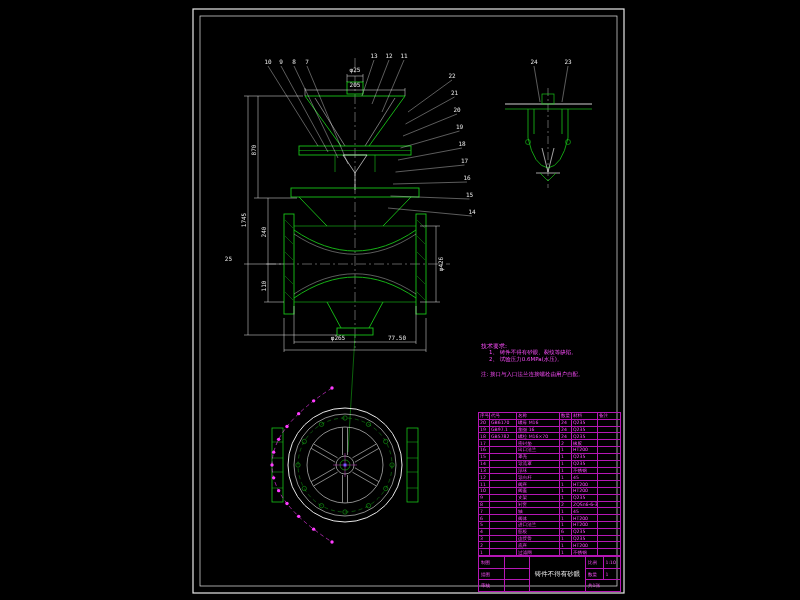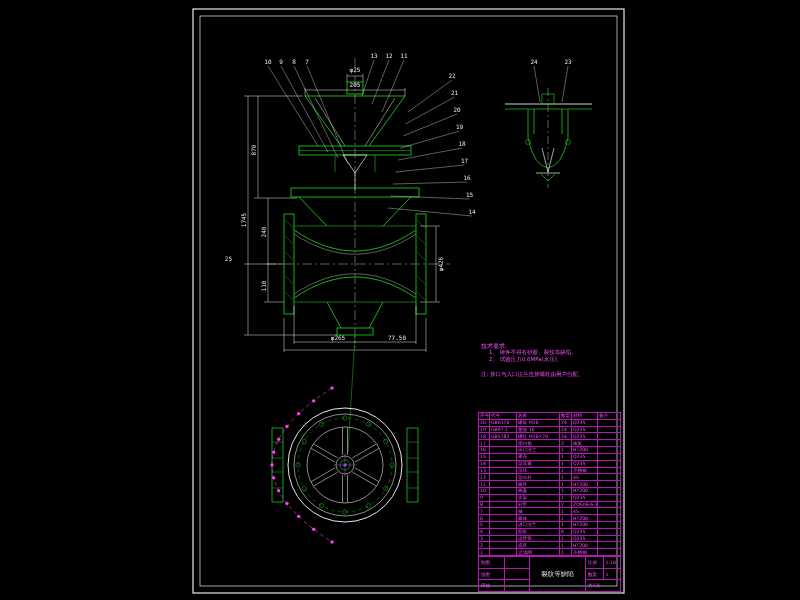--- a/index.html
+++ b/index.html
@@ -414,21 +414,21 @@
       <div class="tb-row">
           <span>描图</span>
           <span class="tb-val"></span>
         </div>
       <div class="tb-row">
           <span>审核</span>
           <span class="tb-val"></span>
         </div>
     </div>
     <div class="tb-mid">
-      <div class="tb-title">裂纹等缺陷</div>
+      <div class="tb-title">铸件不得有砂眼</div>
     </div>
     <div class="tb-right">
       <div class="tb-row">
           <span>比例</span>
           <span class="tb-val">1:10</span>
         </div>
       <div class="tb-row">
           <span>数量</span>
           <span class="tb-val">1</span>
         </div>

